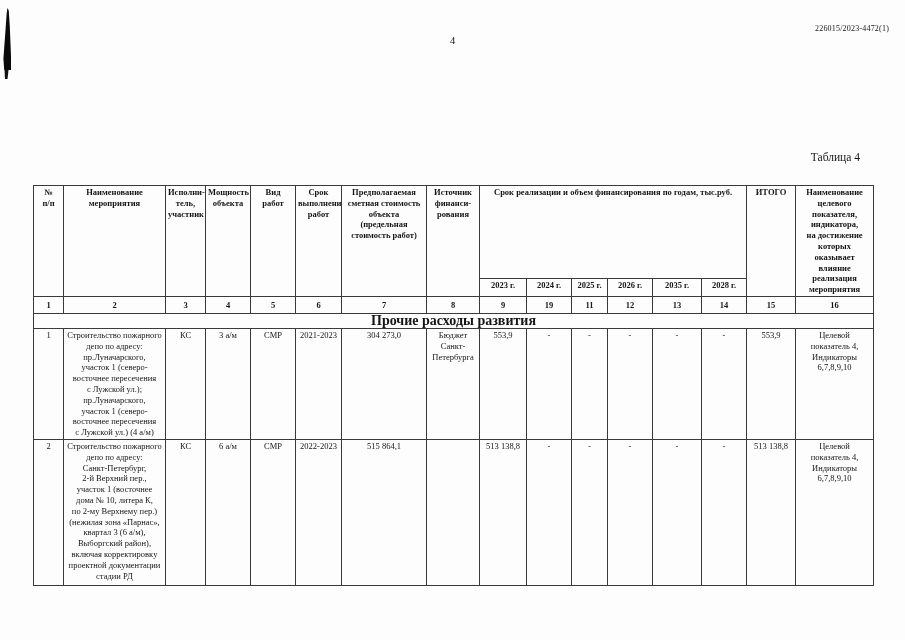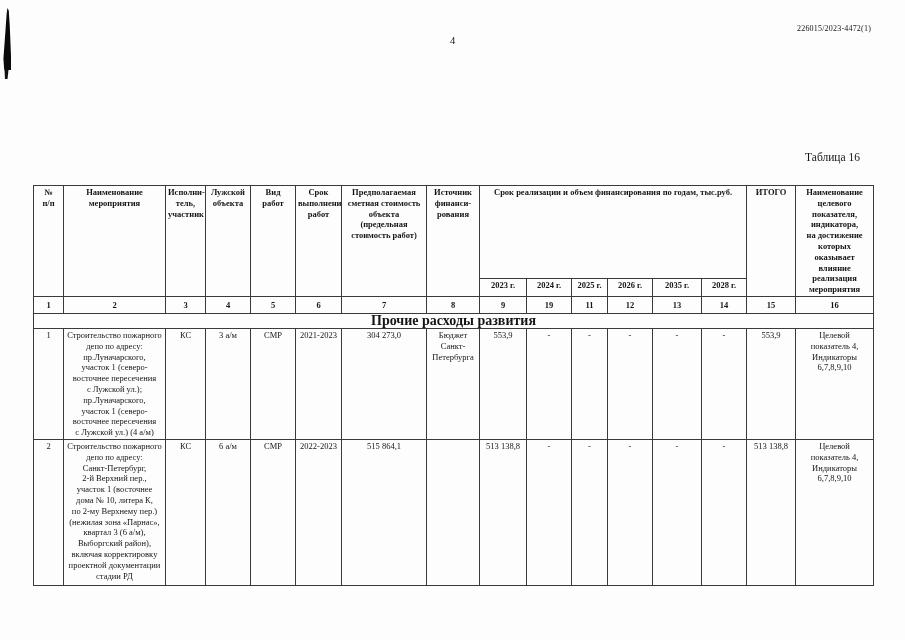--- a/index.html
+++ b/index.html
@@ -11,21 +11,21 @@
   .sheet{position:relative;width:905px;height:640px;overflow:hidden;background:#fdfdfd;}
 
   
   .artifact{
     position:absolute;left:3px;top:8px;width:8px;height:62px;background:#0a0a0a;
     clip-path:polygon(55% 0,72% 4%,85% 30%,100% 78%,100% 100%,15% 100%,5% 82%,30% 38%,45% 10%);
   }
   .artifact2{position:absolute;left:4px;top:70px;width:5px;height:9px;background:#111;
     clip-path:polygon(10% 0,90% 0,70% 100%,20% 100%);}
 
-  .docnum{position:absolute;top:24px;right:34px;font-size:8px;letter-spacing:.2px;}
+  .docnum{position:absolute;top:24px;right:16px;font-size:8px;letter-spacing:.2px;}
   .pagenum{position:absolute;top:35px;left:0;width:905px;text-align:center;font-size:10.5px;}
 
   .titles{position:absolute;top:95px;left:140px;width:730px;text-align:center;}
   .title1{font-weight:bold;font-size:12px;}
   .title2{font-weight:bold;font-size:12px;margin-top:20px;}
   .tablecap{position:absolute;top:151px;right:45px;font-size:11.5px;}
 
   table.t{
     position:absolute;left:33px;top:185px;width:840px;
     border-collapse:collapse;table-layout:fixed;
@@ -48,21 +48,21 @@
 
 <div class="sheet">
 
   <div class="artifact"></div>
   <div class="artifact2"></div>
 
   <div class="docnum">226015/2023-4472(1)</div>
   <div class="pagenum">4</div>
 
 
-  <div class="tablecap">Таблица 16</div>
+  <div class="tablecap">Таблица 4</div>
 
   <table class="t">
     <colgroup>
       <col style="width:30px">
         <col style="width:102px">
         <col style="width:40px">
         <col style="width:45px">
       <col style="width:45px">
         <col style="width:46px">
         <col style="width:85px">
@@ -79,21 +79,21 @@
 
     <tbody>
         <tr style="height:92px">
       <td rowspan="2" class="hdr pre">№
 п/п</td>
       <td rowspan="2" class="hdr pre">Наименование
 мероприятия</td>
       <td rowspan="2" class="hdr pre">Исполни-
 тель,
 участник</td>
-      <td rowspan="2" class="hdr pre">Лужской
+      <td rowspan="2" class="hdr pre">Мощность
 объекта</td>
       <td rowspan="2" class="hdr pre">Вид
 работ</td>
       <td rowspan="2" class="hdr pre">Срок
 выполнения
 работ</td>
       <td rowspan="2" class="hdr pre">Предполагаемая
 сметная стоимость
 объекта
 (предельная

